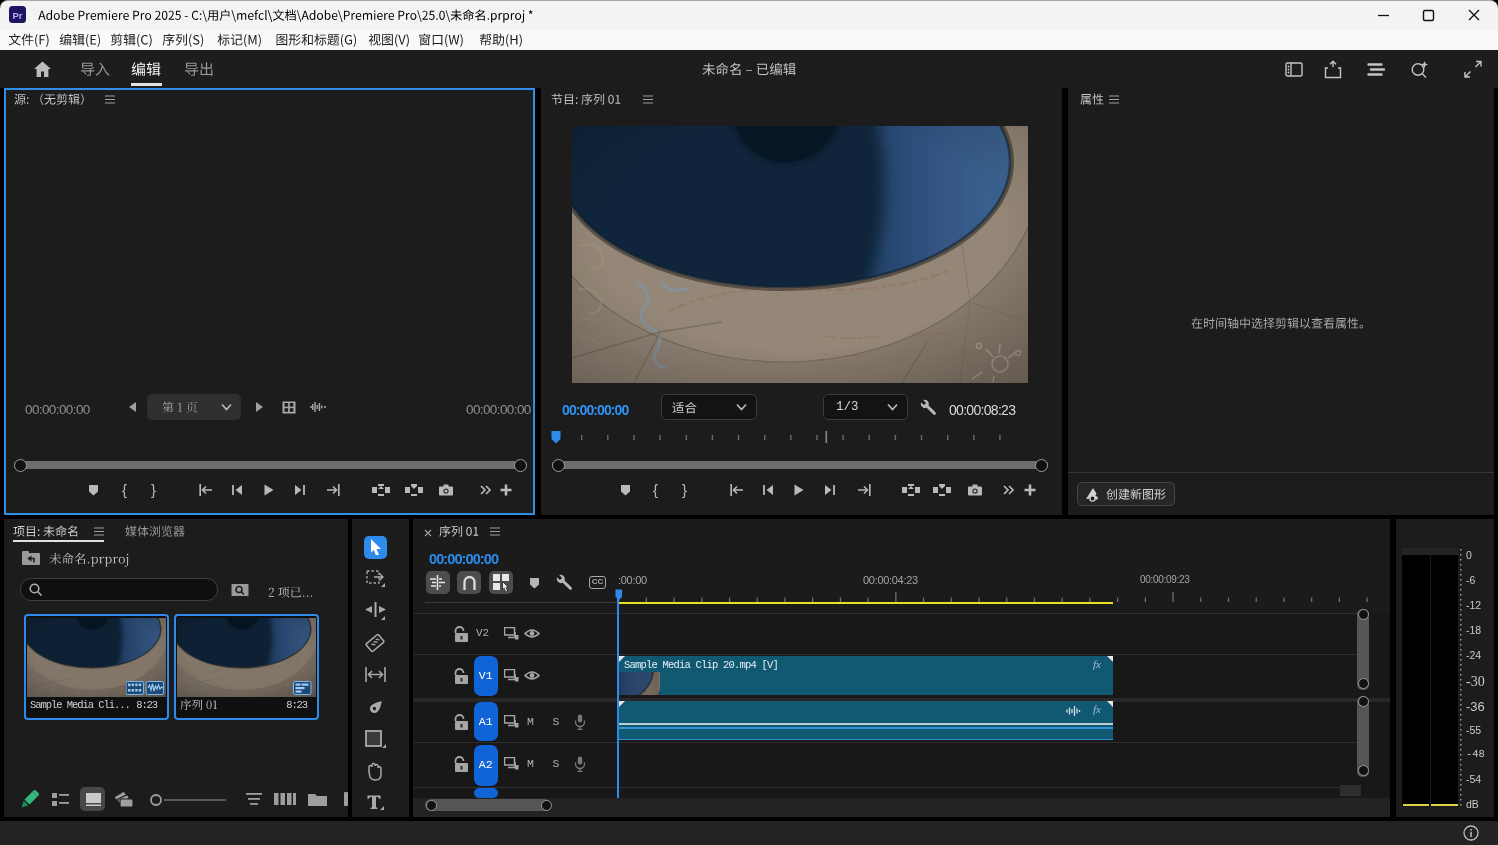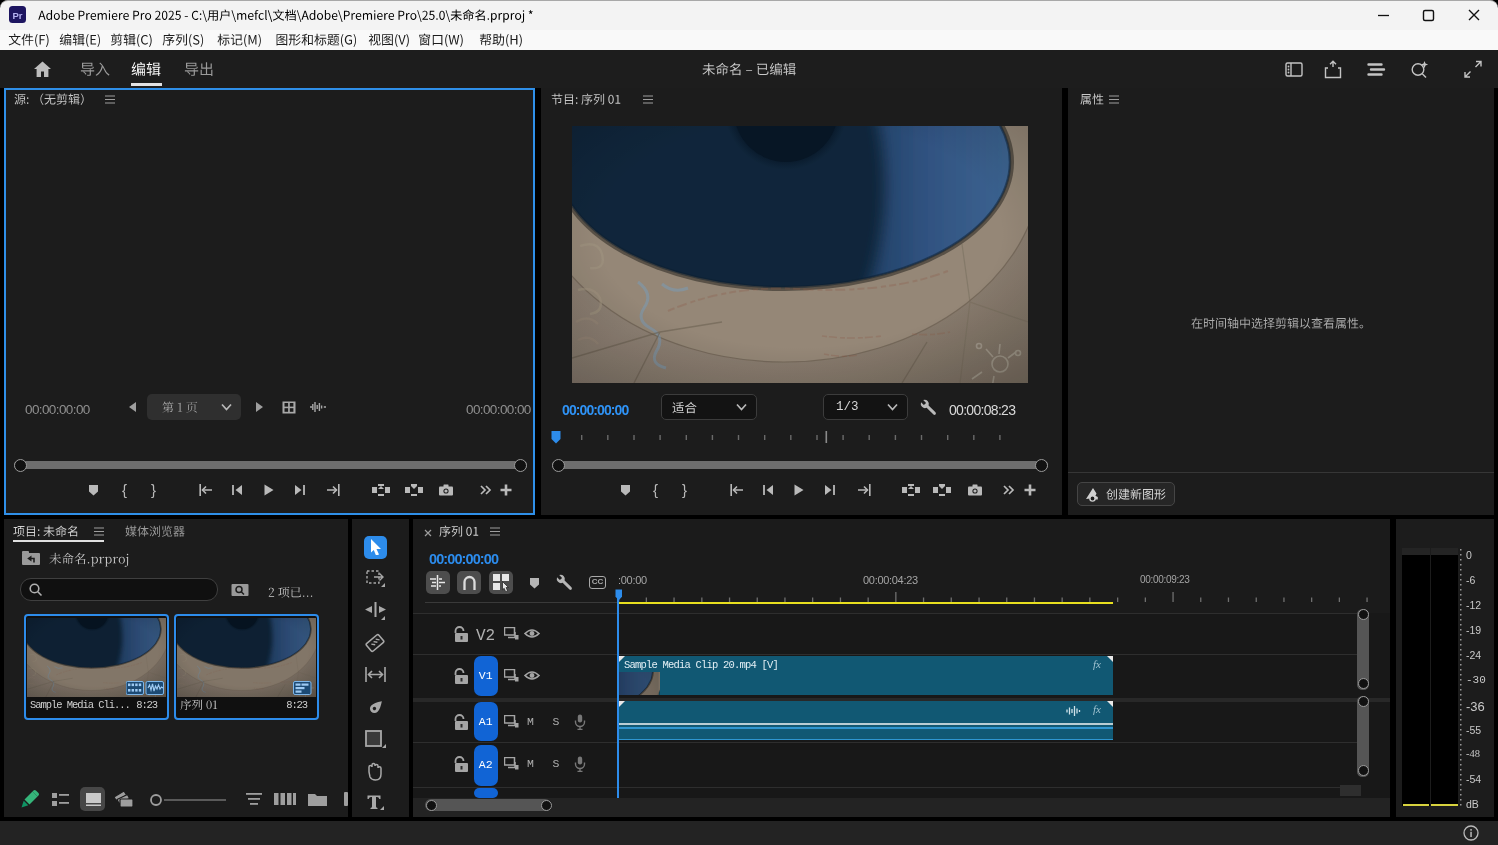--- a/index.html
+++ b/index.html
@@ -785,21 +785,21 @@
 <div style="position:absolute;left:412.5px;top:613px;width:944px;height:1.3px;background:#2e2e2e"></div>
 <div style="position:absolute;left:412.5px;top:654px;width:944px;height:1.3px;background:#2e2e2e"></div>
 <div style="position:absolute;left:412.5px;top:741.8px;width:944px;height:1.3px;background:#2e2e2e"></div>
 <div style="position:absolute;left:412.5px;top:786.5px;width:944px;height:1.3px;background:#2e2e2e"></div>
 <div style="position:absolute;left:412.5px;top:697.6px;width:977.5px;height:4.3px;background:#282828"></div>
 <svg style="position:absolute;left:454px;top:626px" width="15" height="16" viewBox="0 0 15 16">
     <path d="M 3,7 V 5 a 4,4 0 0 1 8,0" fill="none" stroke="#a5a5a5" stroke-width="1.8" transform="translate(-1.5,0)"></path>
     <rect x="1" y="7" width="13" height="9" rx="1" fill="#a5a5a5"></rect>
     <rect x="6.5" y="10" width="2" height="3.5" fill="#2a2a2a"></rect>
   </svg>
-<div style="position:absolute;left:476px;top:627px;width:22px;height:14px;color:#b0b0b0;font-size:16px;font-family:'Liberation Mono'">V2</div>
+<div style="position:absolute;left:476px;top:627px;width:22px;height:14px;color:#b0b0b0;font-size:11px;font-family:'Liberation Mono'">V2</div>
 <svg style="position:absolute;left:504px;top:627px" width="15" height="13" viewBox="0 0 15 13">
     <rect x="0.5" y="0.5" width="10" height="7.5" fill="none" stroke="#a5a5a5" stroke-width="1.5"></rect>
     <path d="M 4,10.5 h 7 V 5" fill="none" stroke="#a5a5a5" stroke-width="1.5"></path>
     <rect x="11" y="8" width="3.5" height="4.5" fill="#a5a5a5"></rect>
   </svg>
 <svg style="position:absolute;left:524px;top:628px" width="16" height="11" viewBox="0 0 16 11">
     <path d="M 1,5.5 Q 8,-1.5 15,5.5 Q 8,12.5 1,5.5 Z" fill="none" stroke="#a5a5a5" stroke-width="1.6"></path>
     <circle cx="8" cy="5.5" r="2.4" fill="#a5a5a5"></circle>
   </svg>
 <svg style="position:absolute;left:454px;top:668px" width="15" height="16" viewBox="0 0 15 16">
@@ -1003,25 +1003,25 @@
     <rect x="0" y="230" width="1.5" height="1.5" fill="#999"></rect>
     <rect x="0" y="235" width="1.5" height="1.5" fill="#999"></rect>
     <rect x="0" y="240" width="1.5" height="1.5" fill="#999"></rect>
     <rect x="0" y="245" width="1.5" height="1.5" fill="#999"></rect>
     <rect x="0" y="250" width="1.5" height="1.5" fill="#999"></rect>
     <rect x="0" y="255" width="1.5" height="1.5" fill="#999"></rect>
   </svg>
 <div style="position:absolute;left:1466px;top:549.2px;width:26px;height:12px;color:#c9c9c9;font-size:10.5px;font-family:'Liberation Sans'">0</div>
 <div style="position:absolute;left:1466px;top:574.1px;width:26px;height:12px;color:#c9c9c9;font-size:10.5px;font-family:'Liberation Sans'">-6</div>
 <div style="position:absolute;left:1466px;top:599.0px;width:26px;height:12px;color:#c9c9c9;font-size:10.5px;font-family:'Liberation Sans'">-12</div>
-<div style="position:absolute;left:1466px;top:623.9px;width:26px;height:12px;color:#c9c9c9;font-size:10.5px;font-family:'Liberation Sans'">-19</div>
+<div style="position:absolute;left:1466px;top:623.9px;width:26px;height:12px;color:#c9c9c9;font-size:10.5px;font-family:'Liberation Sans'">-18</div>
 <div style="position:absolute;left:1466px;top:648.8px;width:26px;height:12px;color:#c9c9c9;font-size:10.5px;font-family:'Liberation Sans'">-24</div>
-<div style="position:absolute;left:1466px;top:673.7px;width:26px;height:12px;color:#c9c9c9;font-size:11px;font-family:Liberation Mono, monospace">-30</div>
+<div style="position:absolute;left:1466px;top:673.7px;width:26px;height:12px;color:#c9c9c9;font-size:14px;font-family:Liberation Serif, serif">-30</div>
 <div style="position:absolute;left:1466px;top:698.6px;width:26px;height:12px;color:#c9c9c9;font-size:13px;font-family:'Liberation Sans'">-36</div>
 <div style="position:absolute;left:1466px;top:723.5px;width:26px;height:12px;color:#c9c9c9;font-size:10.5px;font-family:'Liberation Sans'">-55</div>
-<div style="position:absolute;left:1466px;top:748.4px;width:26px;height:12px;color:#c9c9c9;font-size:10.5px;font-family:Liberation Serif, serif">-48</div>
+<div style="position:absolute;left:1466px;top:748.4px;width:26px;height:12px;color:#c9c9c9;font-size:10.5px;font-family:Liberation Mono, monospace">-48</div>
 <div style="position:absolute;left:1466px;top:773.3px;width:26px;height:12px;color:#c9c9c9;font-size:10.5px;font-family:'Liberation Sans'">-54</div>
 <div style="position:absolute;left:1466px;top:798.2px;width:26px;height:12px;color:#c9c9c9;font-size:10.5px;font-family:'Liberation Sans'">dB</div>
 <div style="position:absolute;left:0;top:821px;width:1498px;height:24px;background:#232323"></div>
 <svg style="position:absolute;left:1463px;top:825px" width="16" height="16" viewBox="0 0 16 16">
     <circle cx="8" cy="8" r="7" fill="none" stroke="#b9b9b9" stroke-width="1.3"></circle>
     <rect x="7.3" y="6.8" width="1.5" height="5.2" fill="#b9b9b9"></rect>
     <rect x="7.3" y="4" width="1.5" height="1.7" fill="#b9b9b9"></rect>
   </svg>
 </body></html>

